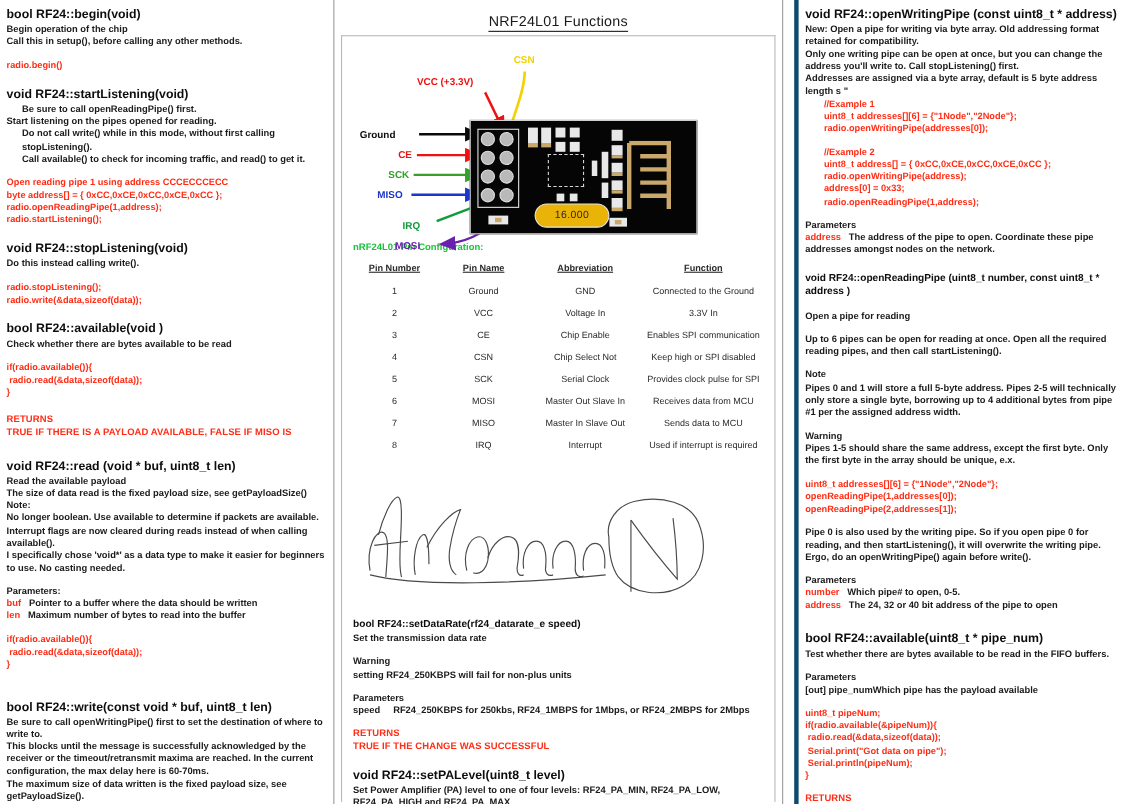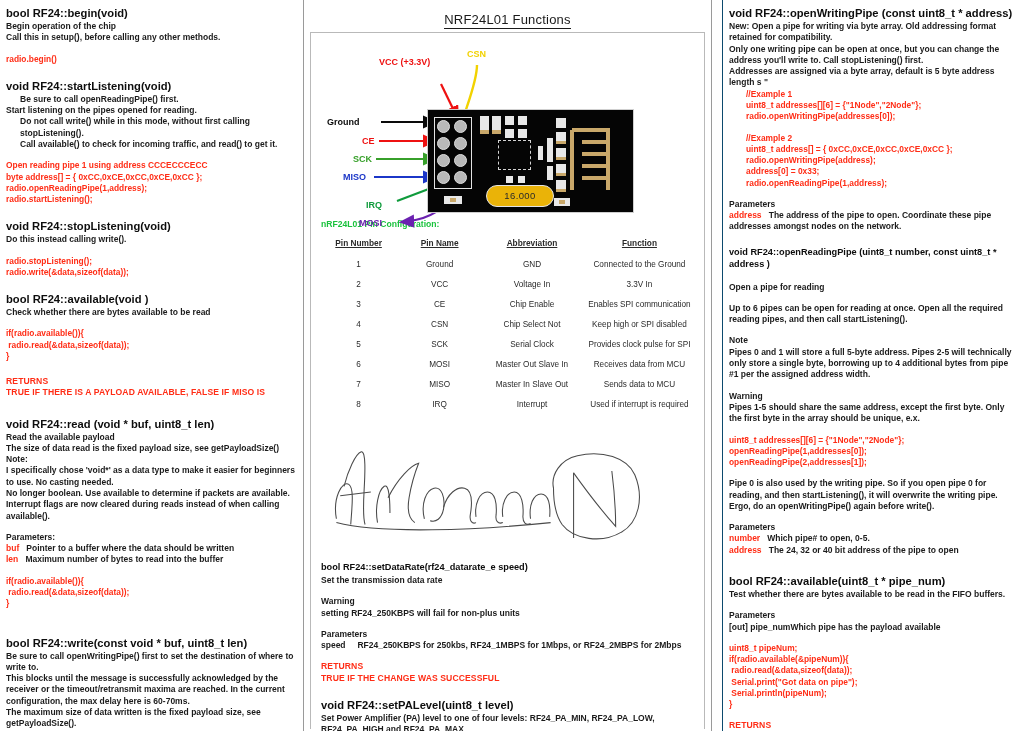--- a/index.html
+++ b/index.html
@@ -18,21 +18,21 @@
 
   
   .col {
     position: absolute;
     top: 0;
     height: 731px;
     padding: 6px 6px 0 6px;
   }
   .col-left  { left: 0;    width: 304px; border-right: 1px solid #9a9a9a; }
   .col-mid   { left: 304px; width: 407px; }
-  .col-right { left: 722px; width: 302px; border-left: 1px solid #0c4a6e; }
+  .col-right { left: 722px; width: 302px; border-left: 4px solid #0c4a6e; }
   .mid-rule  { position: absolute; left: 711px; top: 0; width: 0; height: 731px;
                border-left: 1px solid #9a9a9a; }
 
   
   .sig {
     font-size: 11.2px; font-weight: bold; color: #0d0d0d;
     margin: 0 0 1px 0; line-height: 1.25;
   }
   .sig-sm {
     font-size: 9.2px; font-weight: bold; color: #0d0d0d;
@@ -202,22 +202,22 @@
       <div class="ret-b">TRUE IF THERE IS A PAYLOAD AVAILABLE, FALSE IF MISO IS</div>
     </div>
 
     <div class="gap18"></div>
 
     <div class="blk">
       <div class="sig">void RF24::read (void * buf, uint8_t len)</div>
       <div class="desc">Read the available payload</div>
       <div class="desc">The size of data read is the fixed payload size, see getPayloadSize()</div>
       <div class="desc">Note:</div>
+      <div class="desc">No longer boolean. Use available to determine if packets are available. Interrupt flags are now cleared during reads instead of when calling available().</div>
       <div class="desc">I specifically chose 'void*' as a data type to make it easier for beginners to use. No casting needed.</div>
-      <div class="desc">No longer boolean. Use available to determine if packets are available. Interrupt flags are now cleared during reads instead of when calling available().</div>
       <div class="gap10"></div>
       <div class="desc">Parameters:</div>
       <div class="desc">
         <span class="param-key">buf</span>
         &nbsp;&nbsp;<span>Pointer to a buffer where the data should be written</span>
       </div>
       <div class="desc">
         <span class="param-key">len</span>
         &nbsp;&nbsp;<span>Maximum number of bytes to read into the buffer</span>
       </div>
@@ -240,21 +240,21 @@
 
   <div class="col col-mid">
     <div class="title">
       <span>NRF24L01 Functions</span>
     </div>
 
     <div class="panel">
 
       <div class="fig">
 
-        <div class="cal cal-vcc" style="left:60px;  top:20px;">VCC (+3.3V)</div>
+        <div class="cal cal-vcc" style="left:60px;  top:32px;">VCC (+3.3V)</div>
         <div class="cal cal-gnd" style="left:8px;   top:80px;">Ground</div>
         <div class="cal cal-ce" style="left:43px;  top:99px;">CE</div>
         <div class="cal cal-sck" style="left:34px;  top:117px;">SCK</div>
         <div class="cal cal-miso" style="left:24px;  top:135px;">MISO</div>
         <div class="cal cal-irq" style="left:47px;  top:163px;">IRQ</div>
         <div class="cal cal-mosi" style="left:40px;  top:181px;">MOSI</div>
         <div class="cal cal-csn" style="left:148px; top:12px;">CSN</div>
 
         <svg style="position:absolute;left:0;top:0;width:407px;height:200px;">
           <defs>

